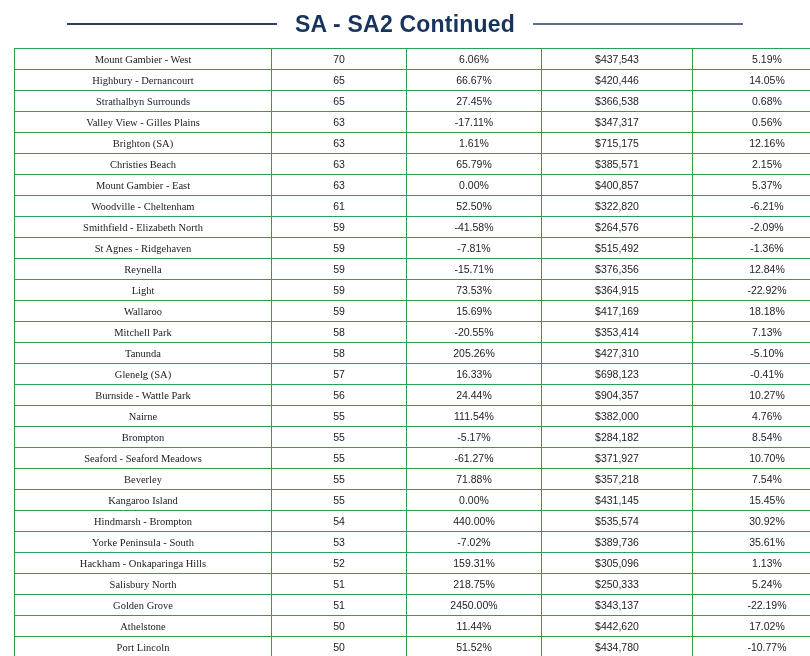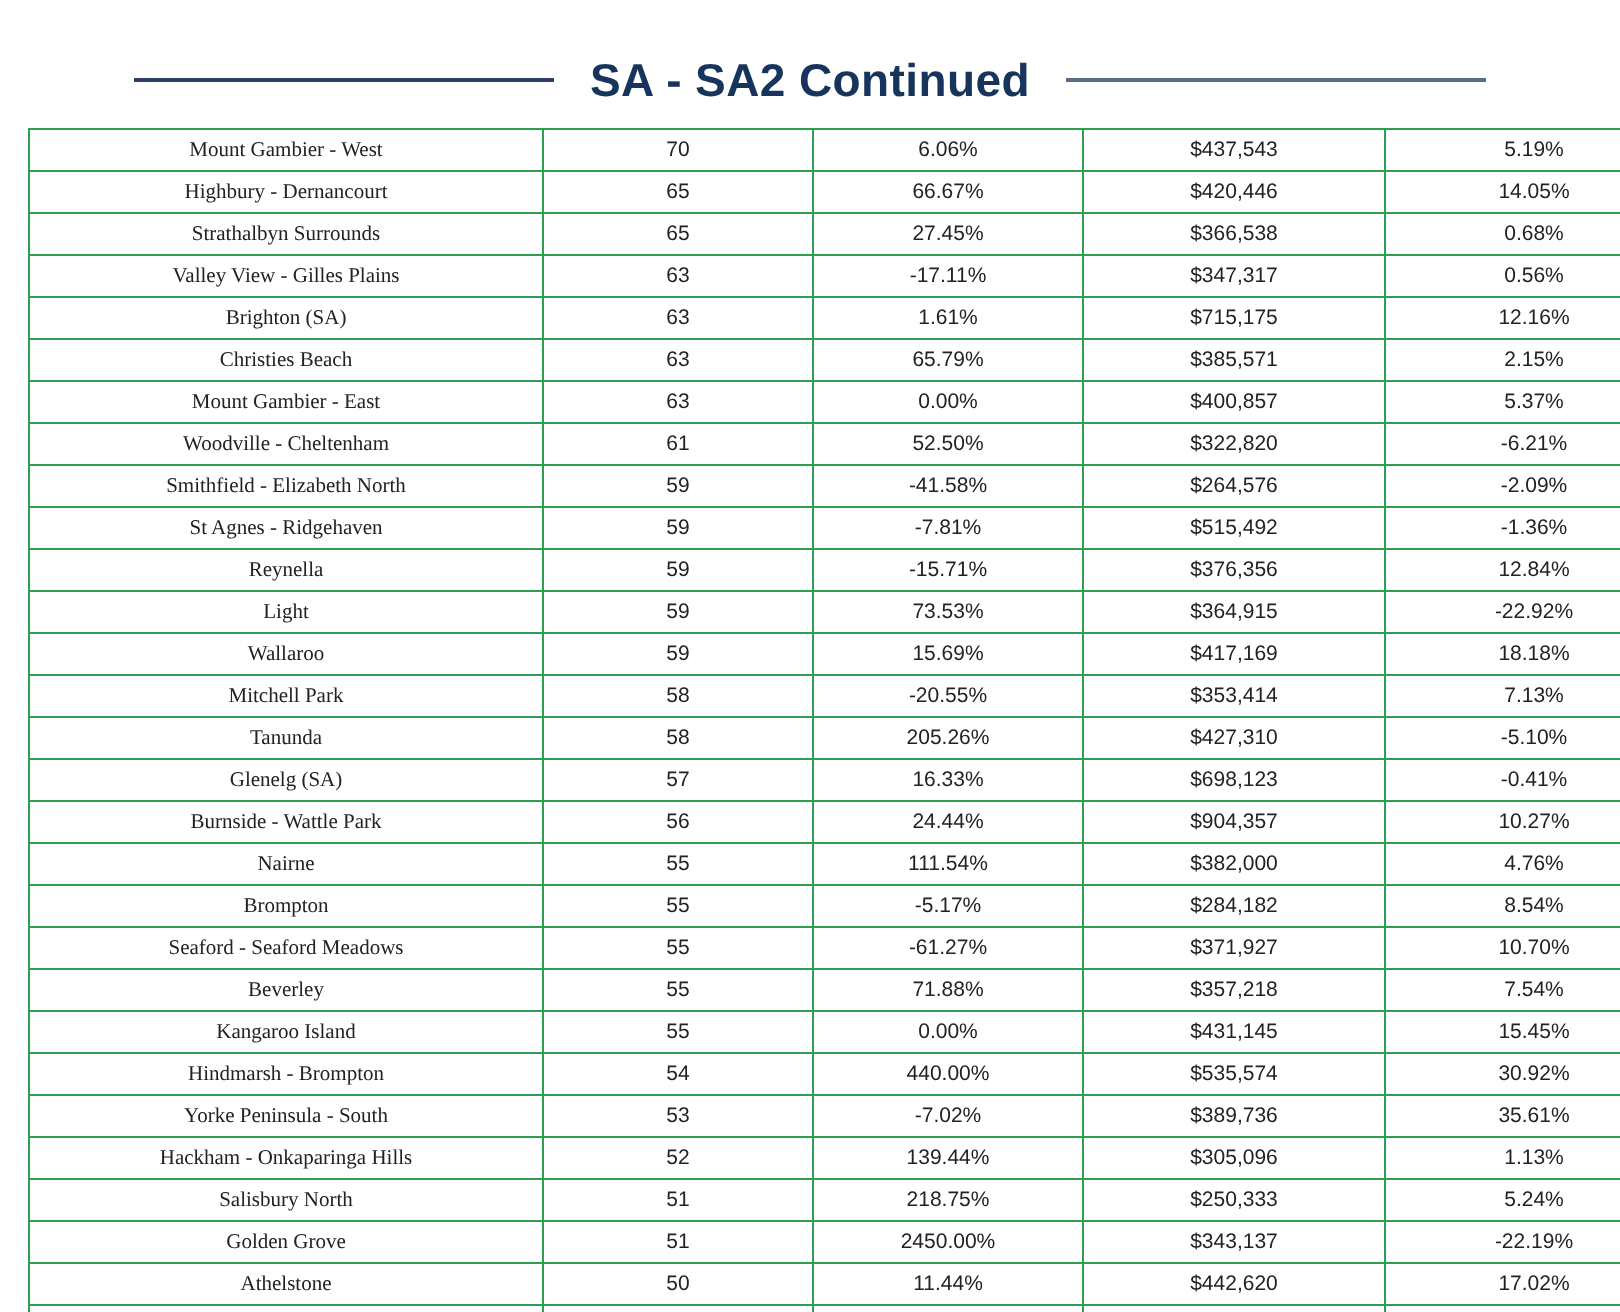--- a/index.html
+++ b/index.html
@@ -12,21 +12,20 @@
     background: #ffffff;
     font-family: "Liberation Sans", sans-serif;
     color: #2b2b2b;
     overflow: hidden;
   }
   .page {
     position: relative;
     width: 810px;
     height: 632px;
     box-sizing: border-box;
-    margin-top: 16px;
   }
   .header {
     display: flex;
     align-items: center;
     justify-content: center;
     height: 48px;
     padding: 0 18px;
     box-sizing: border-box;
   }
   .rule {
@@ -249,21 +248,21 @@
           <tr>
             <td class="c-name">Yorke Peninsula - South</td>
             <td class="c-num">53</td>
             <td class="c-pct">-7.02%</td>
             <td class="c-med">$389,736</td>
             <td class="c-chg">35.61%</td>
           </tr>
           <tr>
             <td class="c-name">Hackham - Onkaparinga Hills</td>
             <td class="c-num">52</td>
-            <td class="c-pct">139.44%</td>
+            <td class="c-pct">159.31%</td>
             <td class="c-med">$305,096</td>
             <td class="c-chg">1.13%</td>
           </tr>
           <tr>
             <td class="c-name">Salisbury North</td>
             <td class="c-num">51</td>
             <td class="c-pct">218.75%</td>
             <td class="c-med">$250,333</td>
             <td class="c-chg">5.24%</td>
           </tr>

